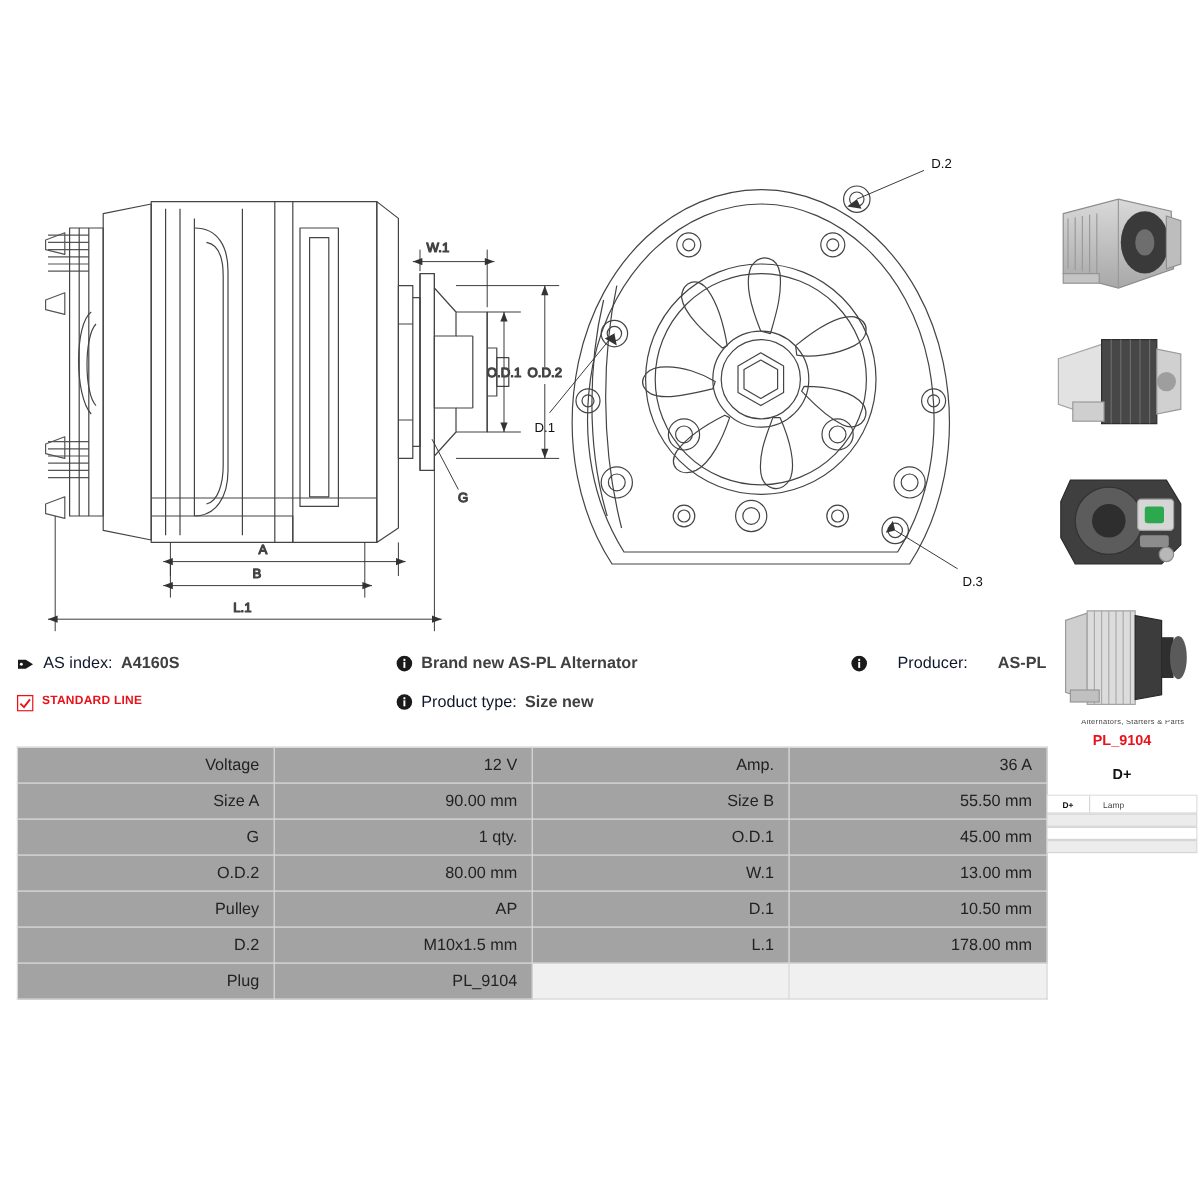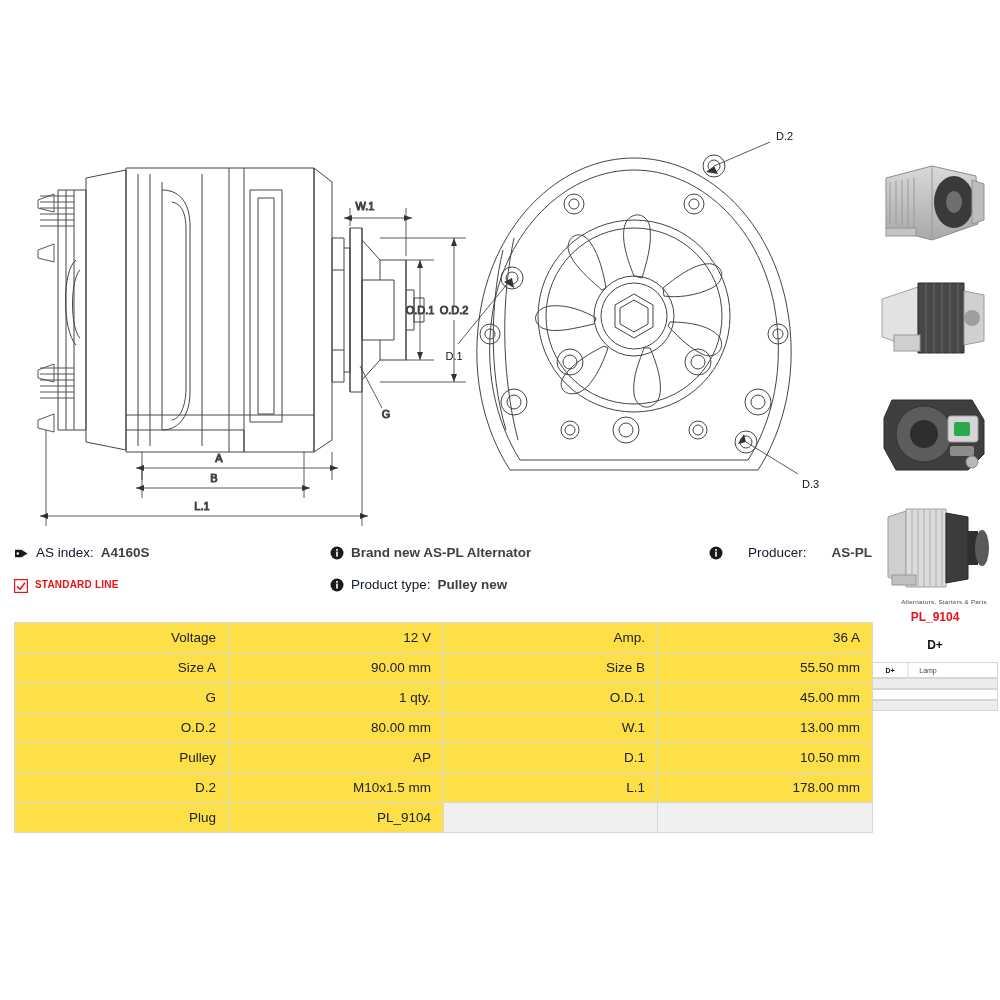--- a/index.html
+++ b/index.html
@@ -63,21 +63,21 @@
     left: 14px; top: 622px;
     width: 858px;
     border-collapse: collapse;
     table-layout: fixed;
     font-size: 13.5px;
   }
   .spec-table td {
     border: 1px solid #d8d8d8;
     height: 30px;
     padding: 0 12px;
-    background: #fde047;
+    background: #a3a3a3;
     color: #222;
   }
   .spec-table td.k { text-align: right; width: 214px; }
   .spec-table td.v { text-align: right; width: 215px; }
   .spec-table td.empty { background: #f0f0f0; }
 
   
   .photos {
     position: absolute;
     left: 872px; top: 150px;
@@ -397,21 +397,21 @@
 
       <div class="ib-mid">
         <span class="info-icon">
           <svg viewBox="0 0 14 14" width="14" height="14">
             <circle cx="7" cy="7" r="6.5" fill="#1a1a1a"></circle>
             <rect x="6.2" y="5.6" width="1.6" height="5" fill="#fff"></rect>
             <rect x="6.2" y="3" width="1.6" height="1.8" fill="#fff"></rect>
           </svg>
         </span>
         <span class="lbl">Product type:</span>
-        <span class="val">Pulley new</span>
+        <span class="val">Size new</span>
       </div>
     </div>
   </div>
 
   <div class="aspl-logo" style="top:574px;">
     <div class="mark">AS</div>
     <div class="sub">Alternators, Starters &amp; Parts</div>
   </div>
 
   <table class="spec-table">

